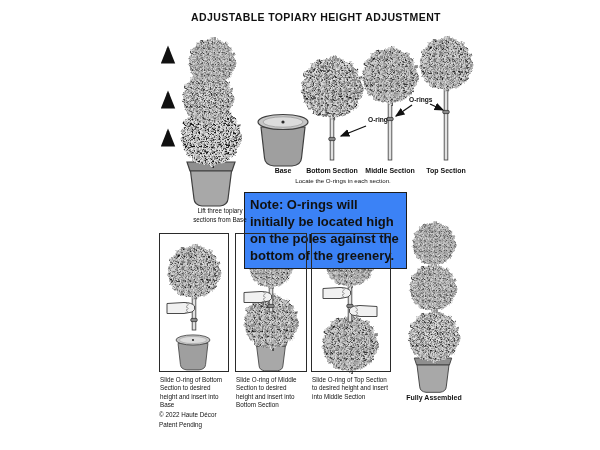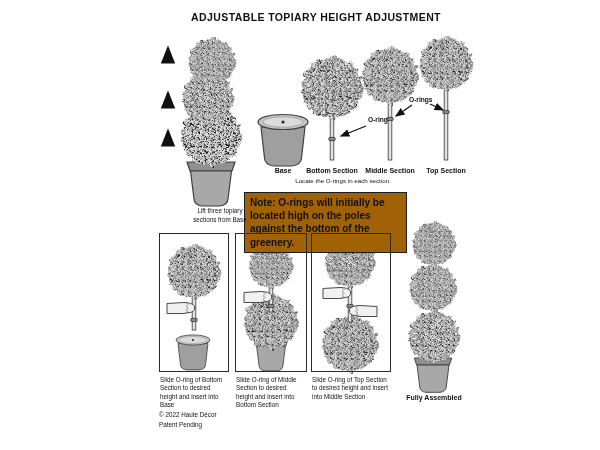--- a/index.html
+++ b/index.html
@@ -7,22 +7,22 @@
        font-family:"Liberation Sans", sans-serif;color:#111;}
   .stage{position:absolute;left:16px;top:0;width:600px;height:450px;}
   svg.art{position:absolute;left:0;top:0;z-index:0;}
   .txt{position:absolute;z-index:2;}
   .title{left:0;top:11px;width:600px;text-align:center;font-weight:bold;
          font-size:10.5px;letter-spacing:.4px;}
   .cap-center{text-align:center;font-size:6.3px;line-height:1.35;}
   .part-label{font-weight:bold;font-size:7px;transform:translateX(-50%);white-space:nowrap;}
   .footnote{font-size:6.2px;transform:translateX(-50%);white-space:nowrap;}
   .ann{font-weight:bold;font-size:6.6px;white-space:nowrap;}
-  .notebox{left:228px;top:192px;width:152px;border:1.6px solid #1d1d1d;background:#a16207;
-           padding:3px 4px 3px 5px;font-weight:bold;font-size:10px;line-height:1.32;z-index:1;}
+  .notebox{left:228px;top:192px;width:152px;border:1.6px solid #1d1d1d;background:#3b82f6;
+           padding:3px 4px 3px 5px;font-weight:bold;font-size:13px;line-height:1.32;z-index:1;}
   .stepbox{position:absolute;border:1.6px solid #2a2a2a;background:transparent;z-index:1;}
   .box1{left:143px;top:233px;width:68px;height:137px;}
   .box2{left:219px;top:233px;width:70px;height:137px;}
   .box3{left:295px;top:233px;width:78px;height:137px;}
   .stepcap{font-size:6.3px;line-height:1.33;}
   .cap1{left:144px;top:376px;width:66px;}
   .cap2{left:220px;top:376px;width:68px;}
   .cap3{left:296px;top:376px;width:78px;}
   .assembled{left:377px;top:394px;width:82px;text-align:center;font-weight:bold;font-size:7px;}
   .foot1{left:143px;top:411px;font-size:6.3px;}

